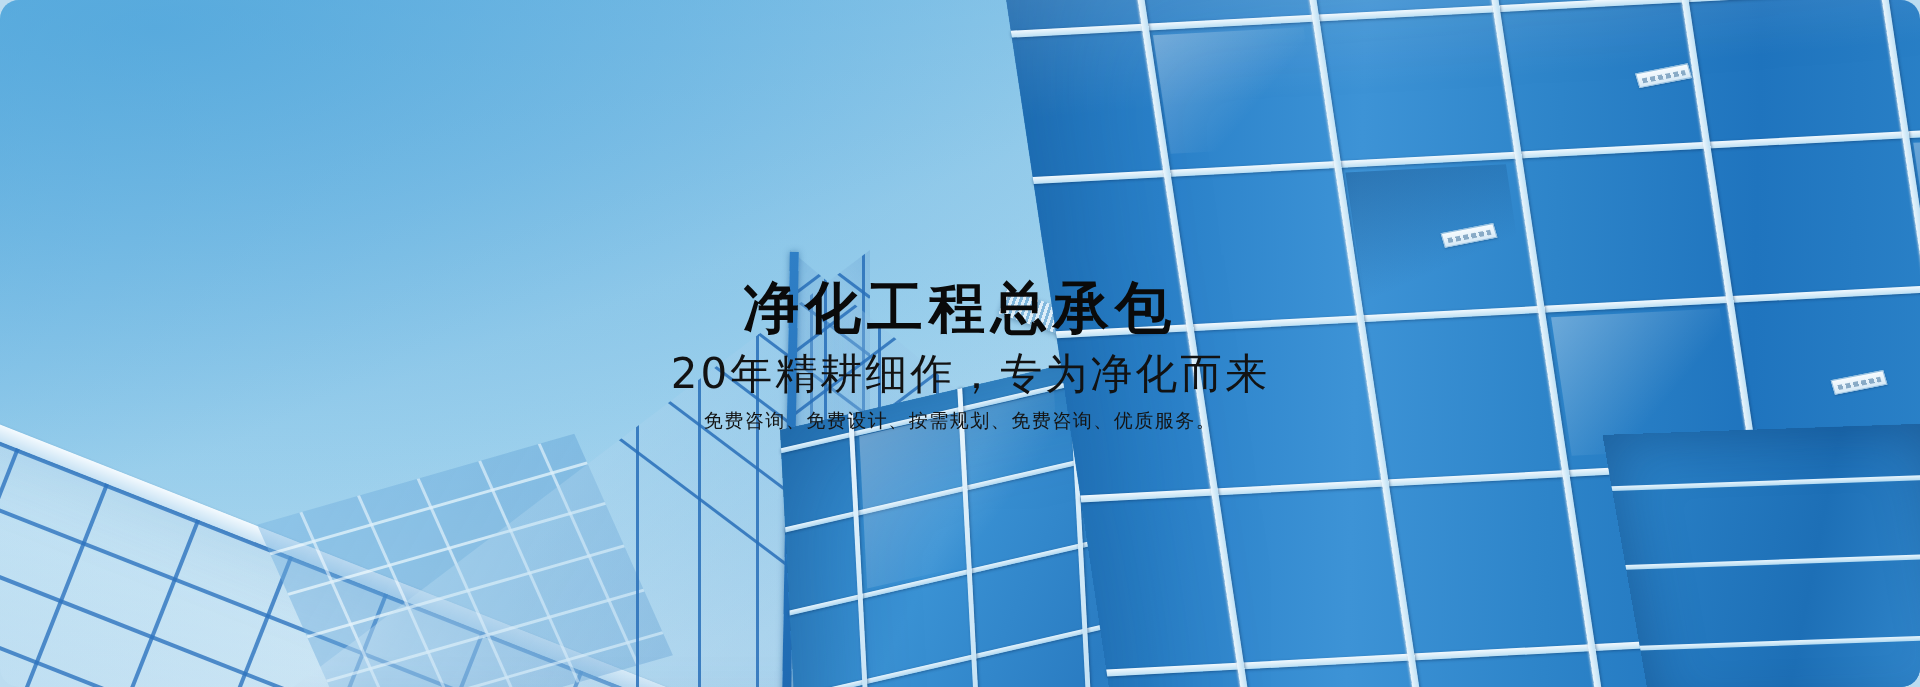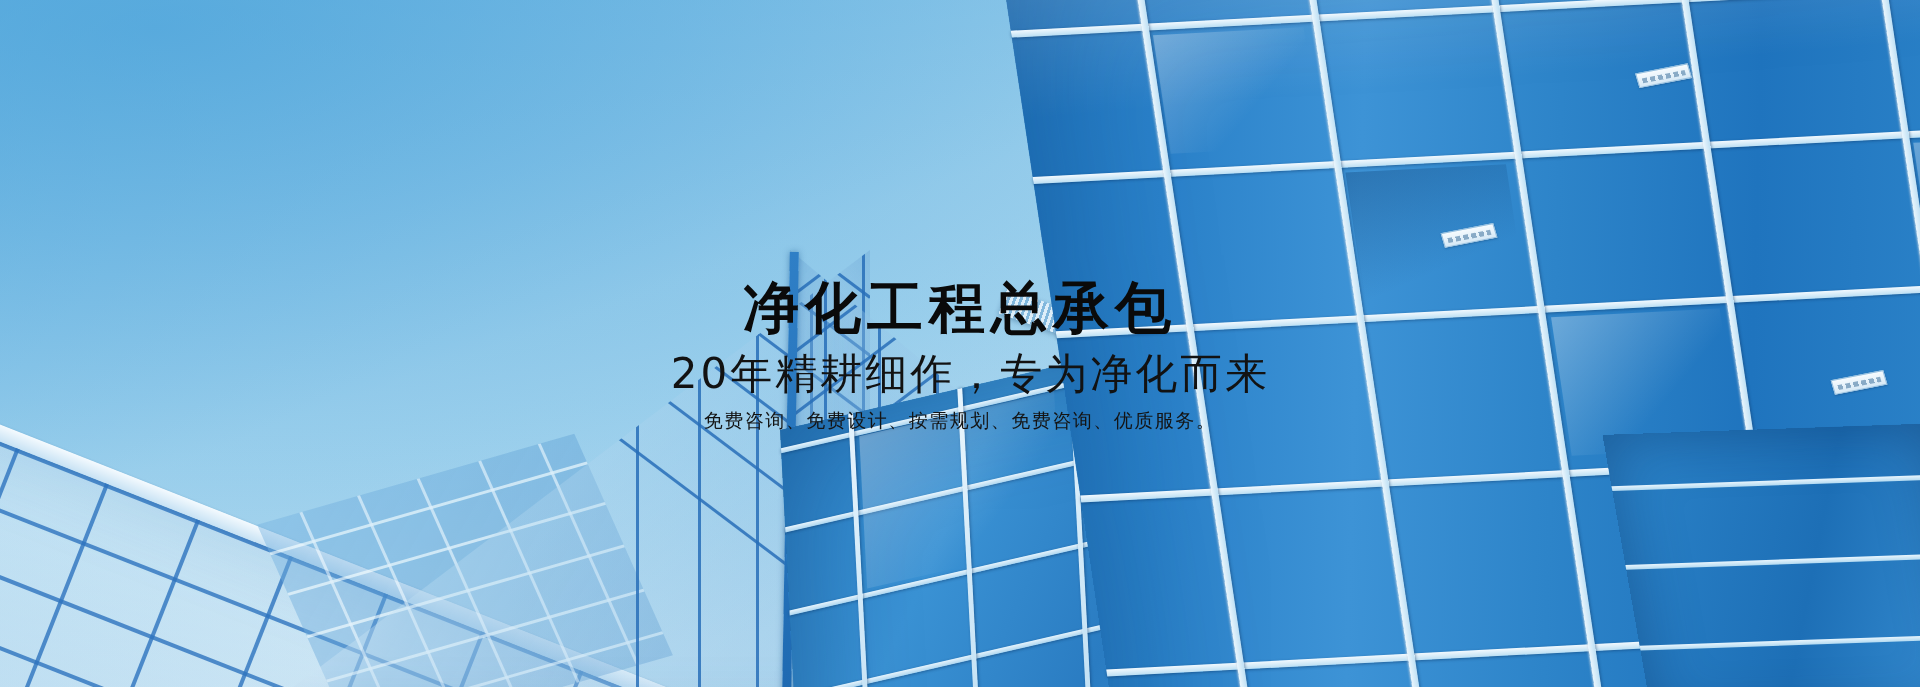--- a/index.html
+++ b/index.html
@@ -8,20 +8,21 @@
     width:1920px; height:687px;
     overflow:hidden;
     font-family:"Liberation Sans","DejaVu Sans",sans-serif;
     background:#bcdcf0;
   }
 
   .banner {
     position:relative;
     width:1920px; height:687px;
     overflow:hidden;
+    border-radius:19px;
   }
 
   
   .sky {
     position:absolute; inset:0;
     background:
       radial-gradient(120% 140% at 8% 4%, #62aede 0%, #7cbde5 22%, #9ccfec 46%, #b9dcf0 68%, #cfe7f3 100%);
   }
   .sky-wash {
     position:absolute; inset:0;

